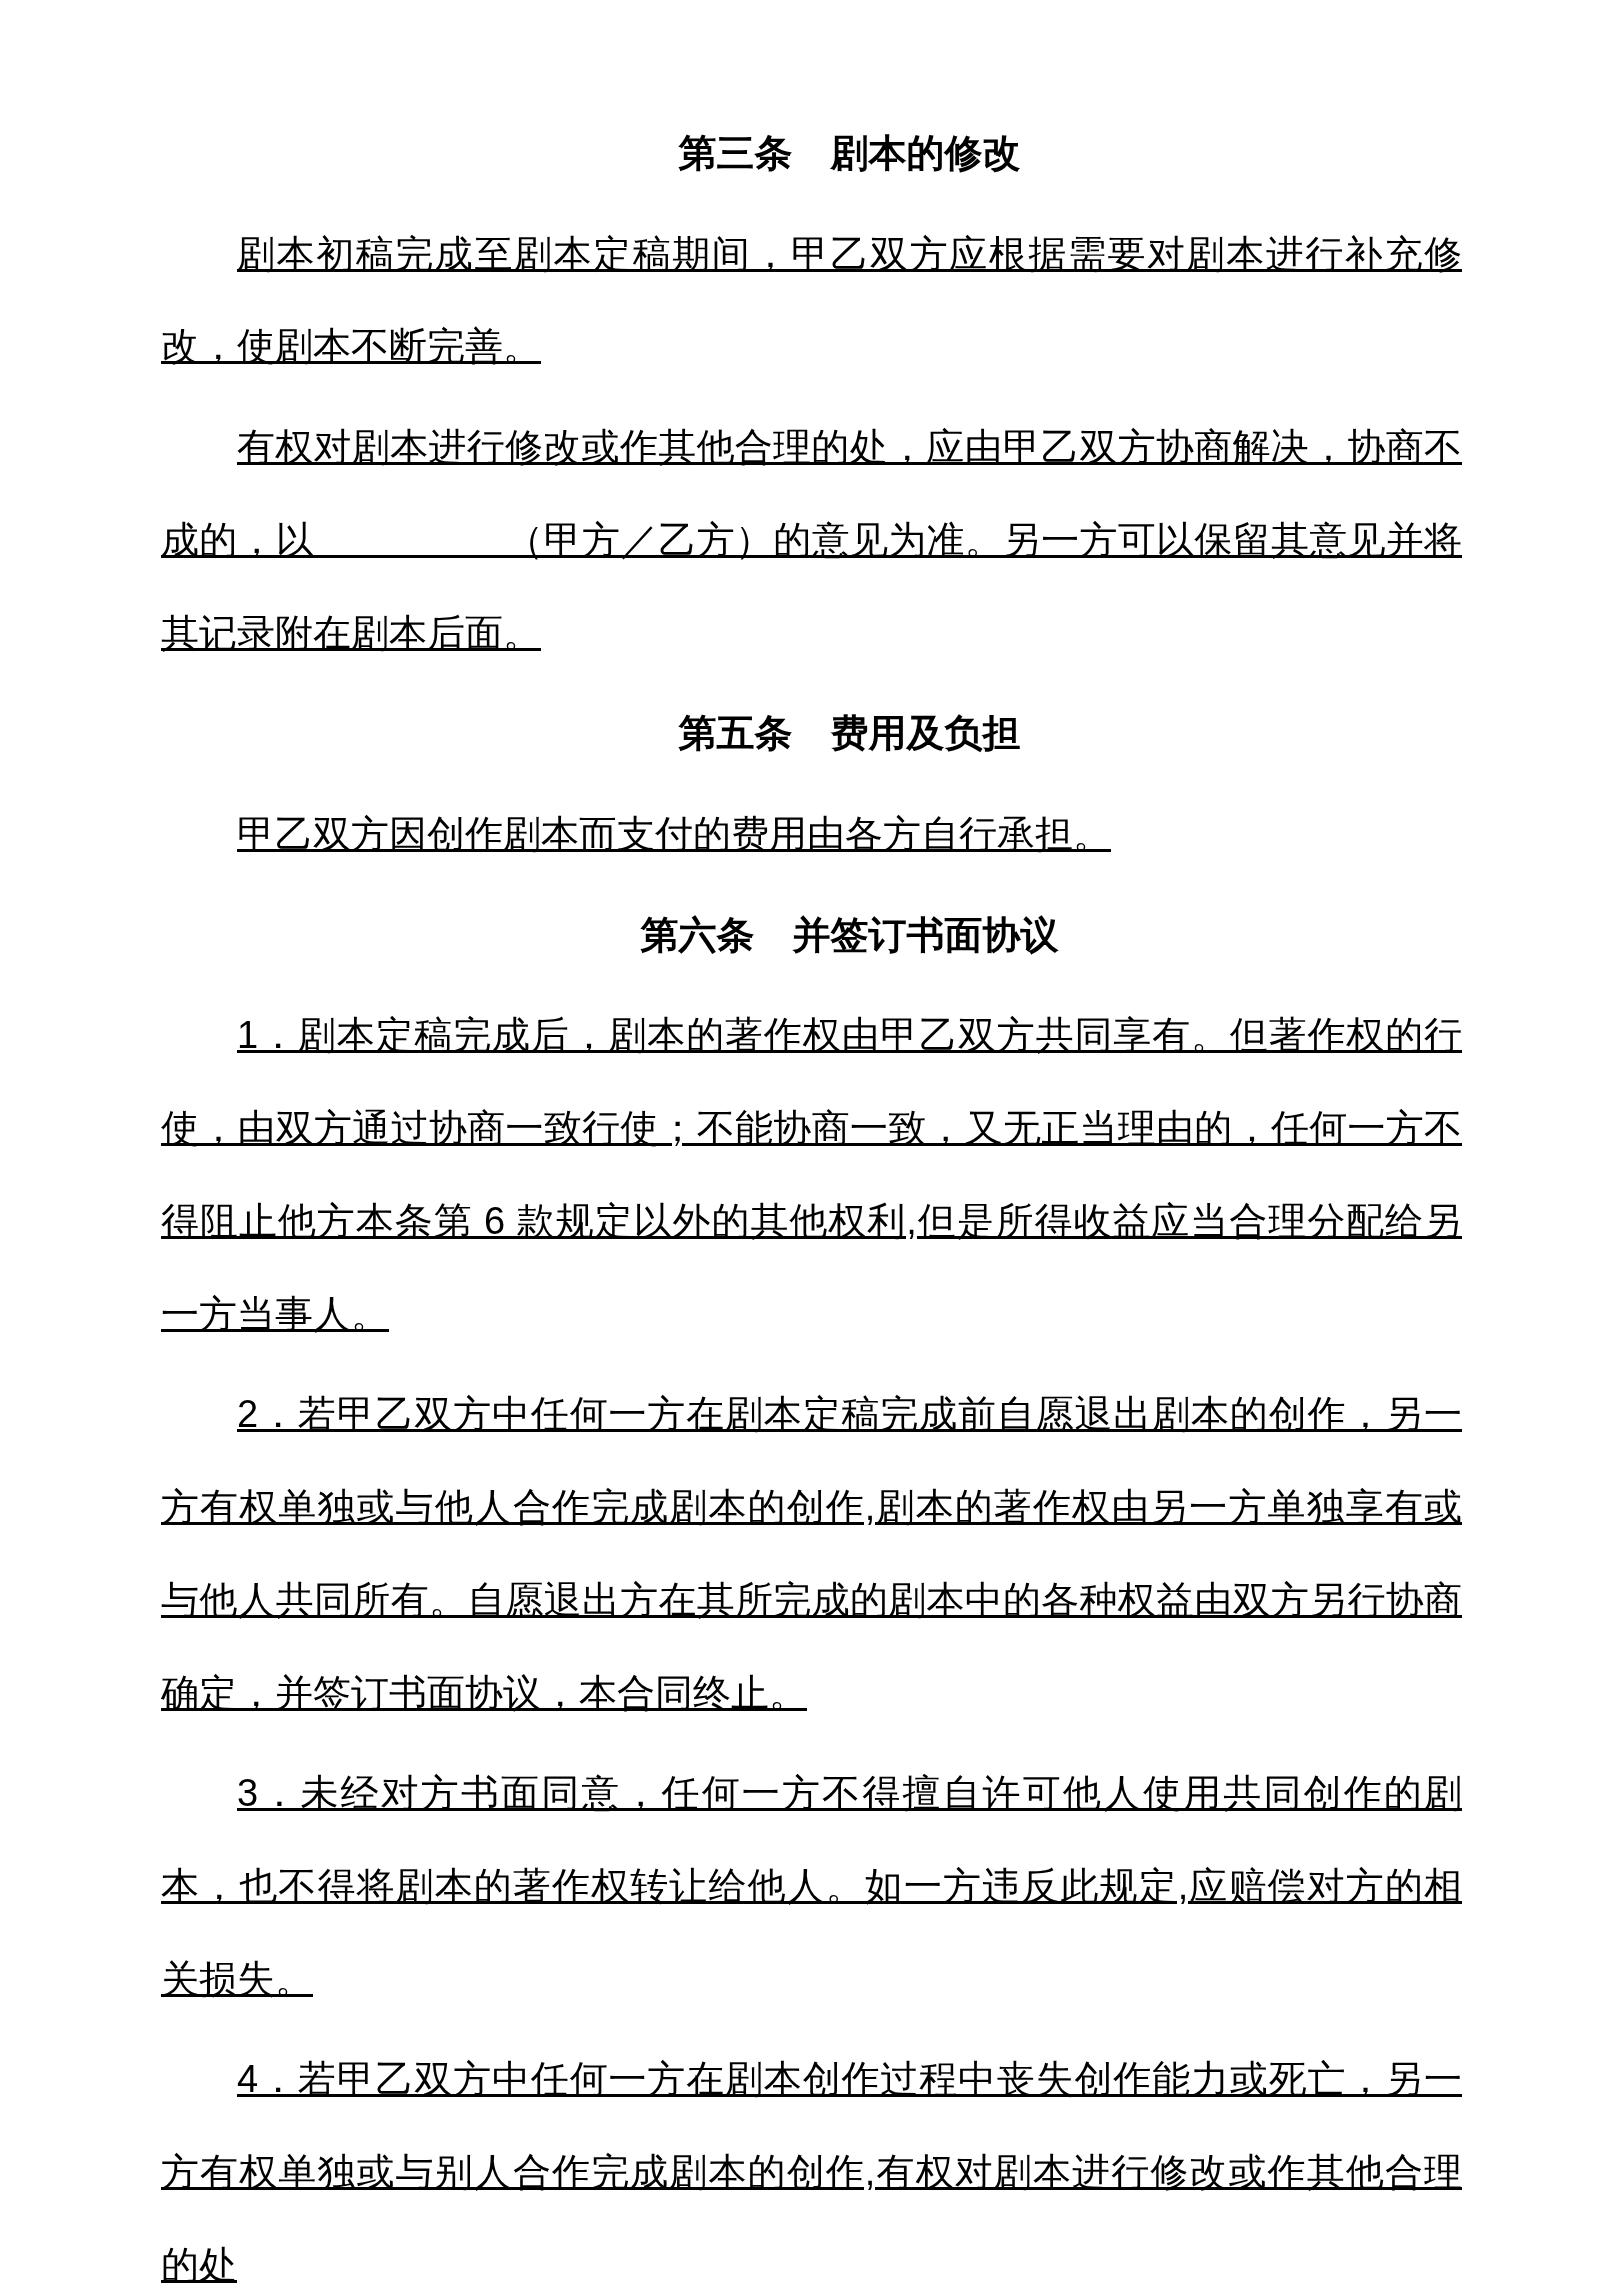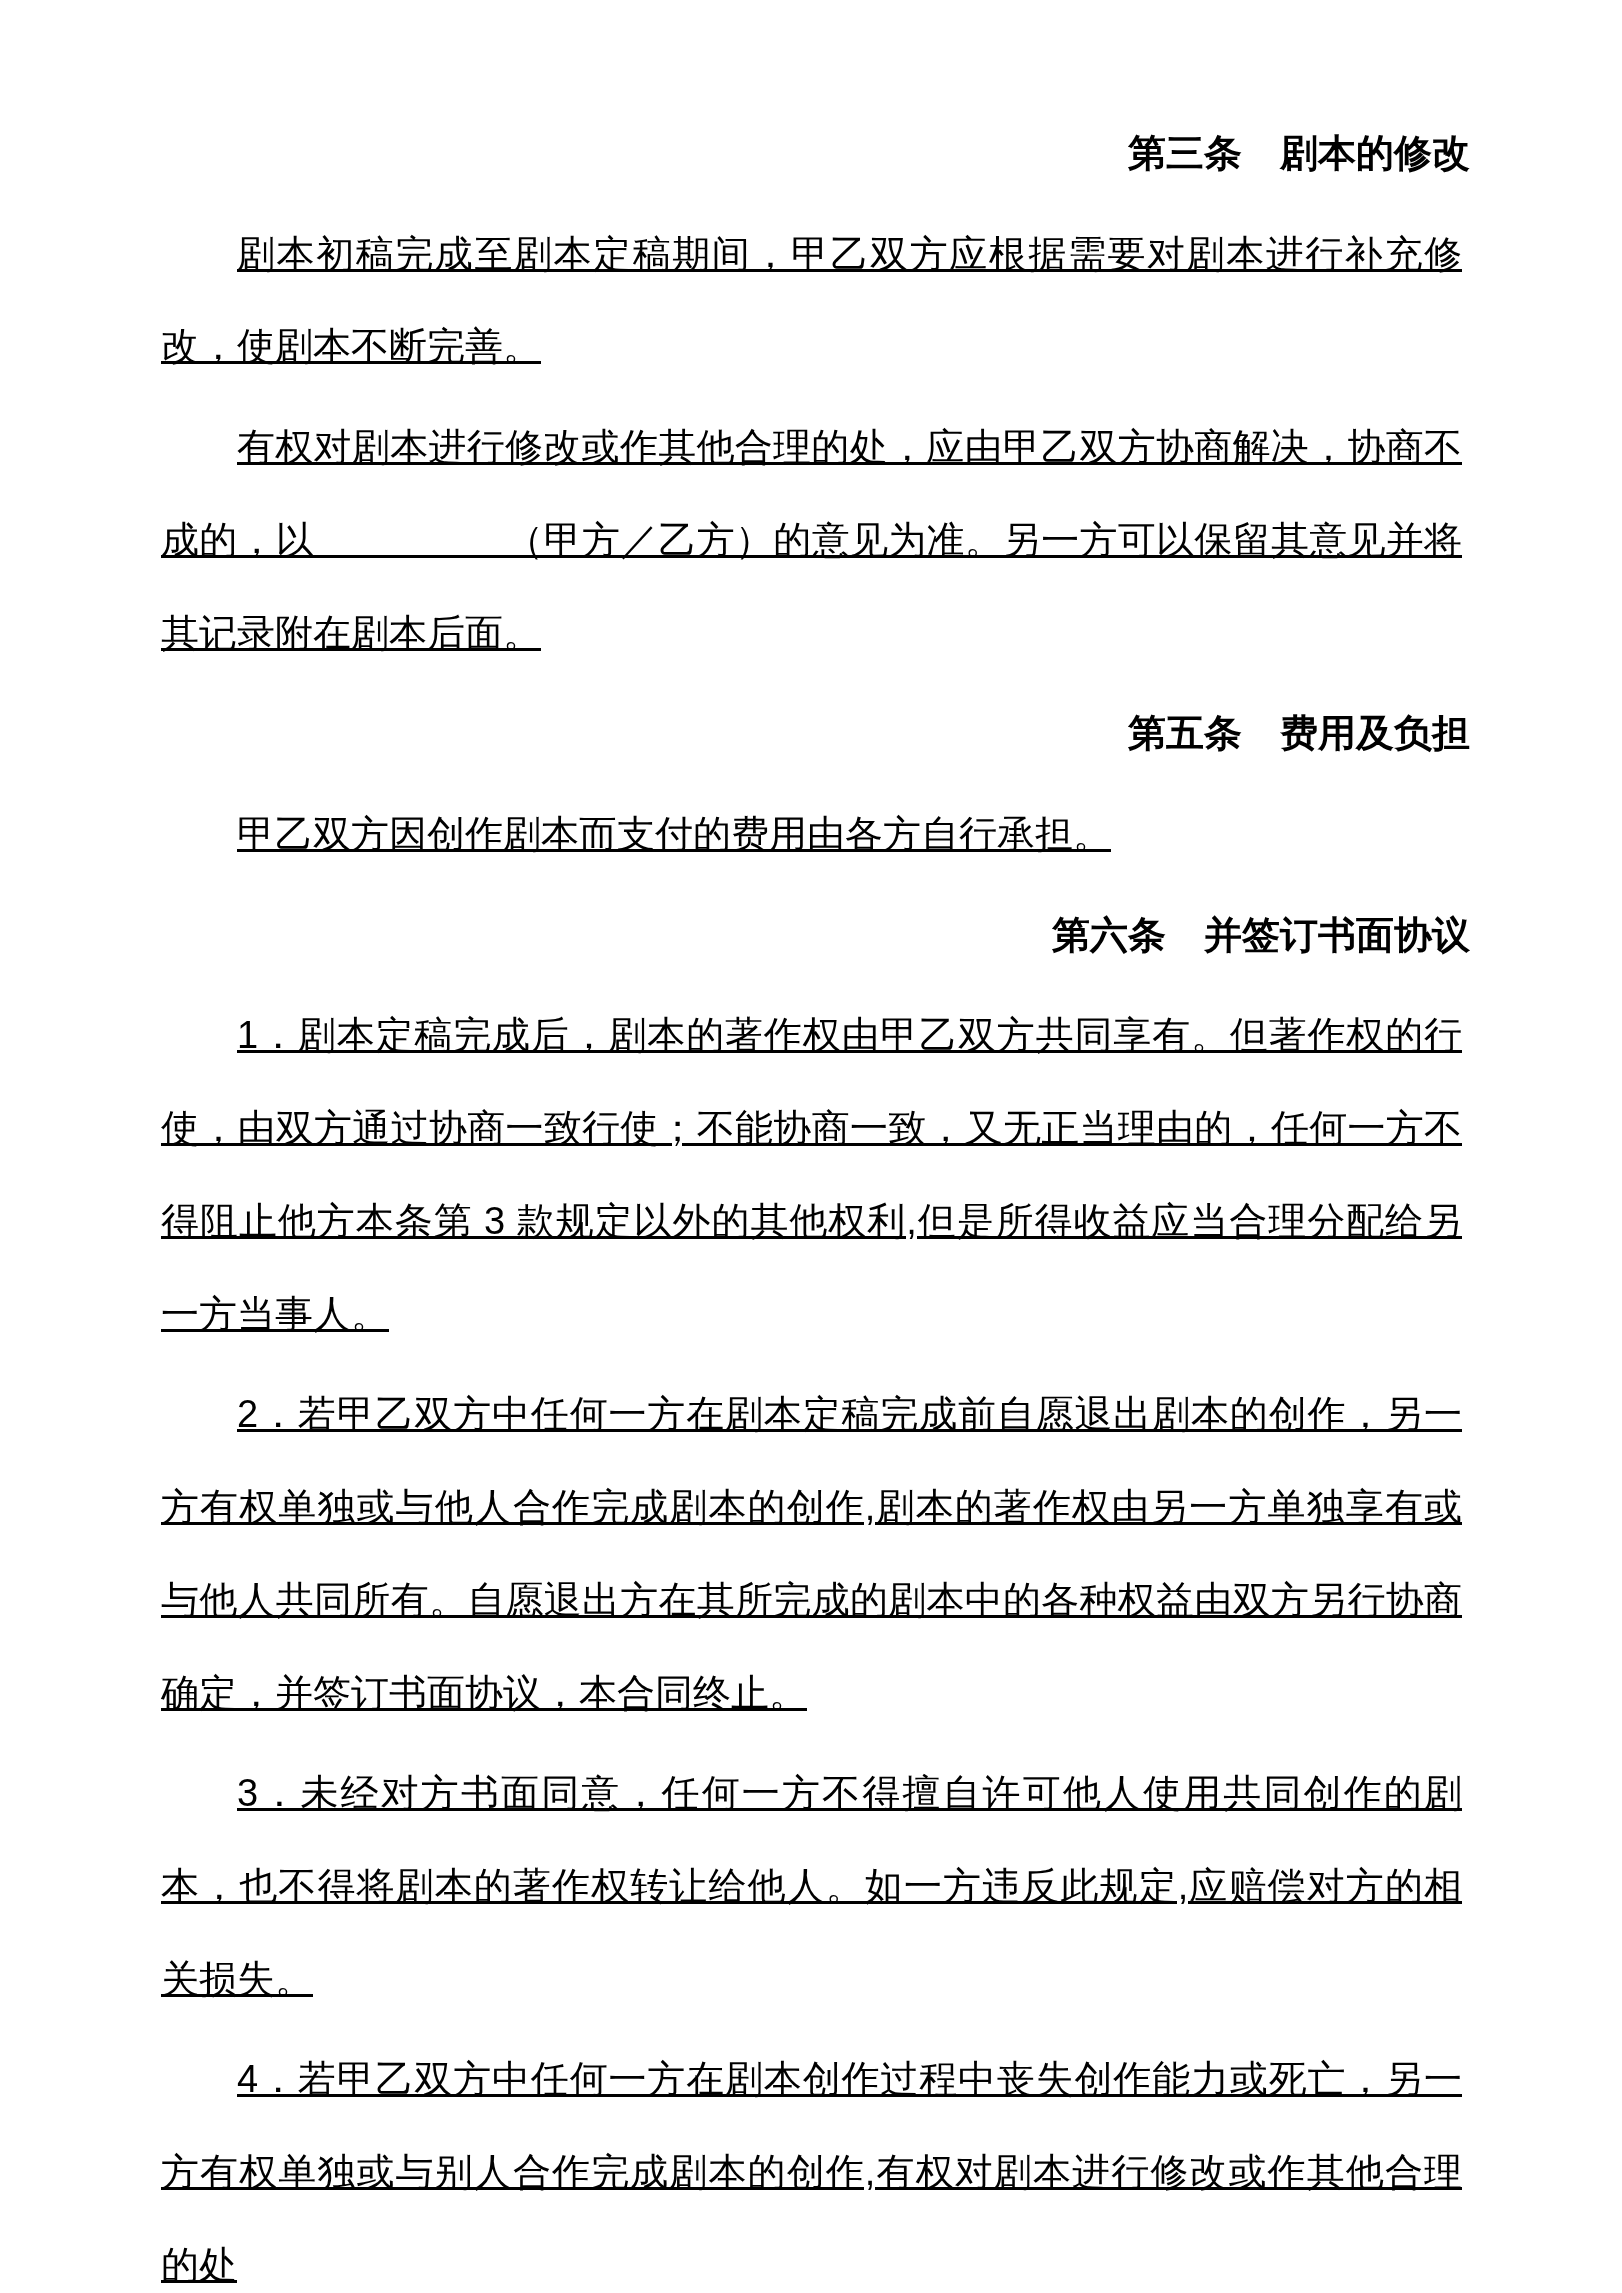--- a/index.html
+++ b/index.html
@@ -15,37 +15,37 @@
     padding: 107px 153px 73px 153px;
     font-family: "Liberation Sans", "DejaVu Sans", sans-serif;
     font-size: 38px;
     line-height: 2.44;
     color: #000000;
   }
   .heading {
     margin: 0;
     font-weight: bold;
     text-indent: 2em;
-    text-align: right;
+    text-align: center;
   }
   .para {
     margin: 8px;
     text-indent: 2em;
     text-align: justify;
     text-decoration: underline;
   }
 </style>
 </head>
 <body>
 
 <div class="page">
   <p class="heading">第三条　剧本的修改</p>
   <p class="para">剧本初稿完成至剧本定稿期间，甲乙双方应根据需要对剧本进行补充修改，使剧本不断完善。</p>
   <p class="para">有权对剧本进行修改或作其他合理的处，应由甲乙双方协商解决，协商不成的，以＿＿＿＿＿（甲方／乙方）的意见为准。另一方可以保留其意见并将其记录附在剧本后面。</p>
   <p class="heading">第五条　费用及负担</p>
   <p class="para">甲乙双方因创作剧本而支付的费用由各方自行承担。</p>
   <p class="heading">第六条　并签订书面协议</p>
-  <p class="para">1．剧本定稿完成后，剧本的著作权由甲乙双方共同享有。但著作权的行使，由双方通过协商一致行使；不能协商一致，又无正当理由的，任何一方不得阻止他方本条第 3 款规定以外的其他权利,但是所得收益应当合理分配给另一方当事人。</p>
+  <p class="para">1．剧本定稿完成后，剧本的著作权由甲乙双方共同享有。但著作权的行使，由双方通过协商一致行使；不能协商一致，又无正当理由的，任何一方不得阻止他方本条第 6 款规定以外的其他权利,但是所得收益应当合理分配给另一方当事人。</p>
   <p class="para">2．若甲乙双方中任何一方在剧本定稿完成前自愿退出剧本的创作，另一方有权单独或与他人合作完成剧本的创作,剧本的著作权由另一方单独享有或与他人共同所有。自愿退出方在其所完成的剧本中的各种权益由双方另行协商确定，并签订书面协议，本合同终止。</p>
   <p class="para">3．未经对方书面同意，任何一方不得擅自许可他人使用共同创作的剧本，也不得将剧本的著作权转让给他人。如一方违反此规定,应赔偿对方的相关损失。</p>
   <p class="para">4．若甲乙双方中任何一方在剧本创作过程中丧失创作能力或死亡，另一方有权单独或与别人合作完成剧本的创作,有权对剧本进行修改或作其他合理的处</p>
 </div>
 
 
 </body></html>

